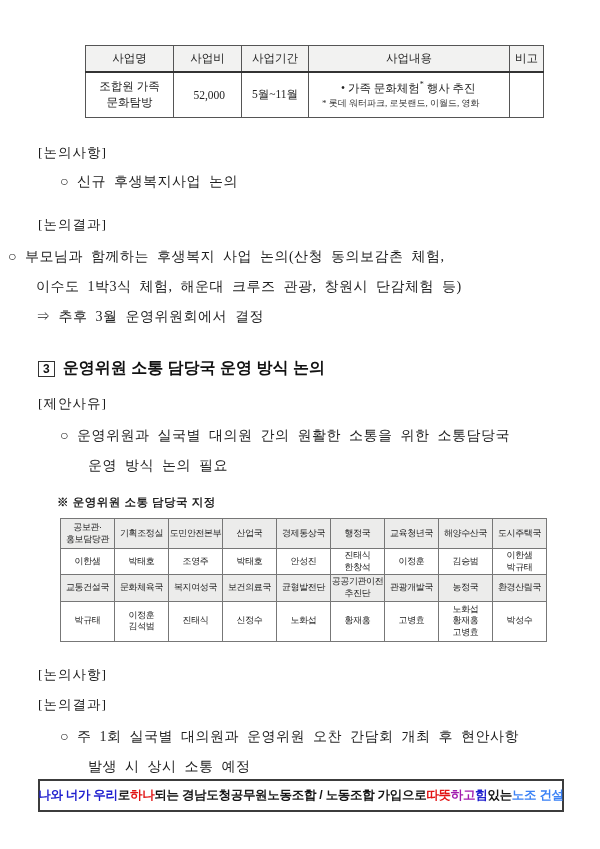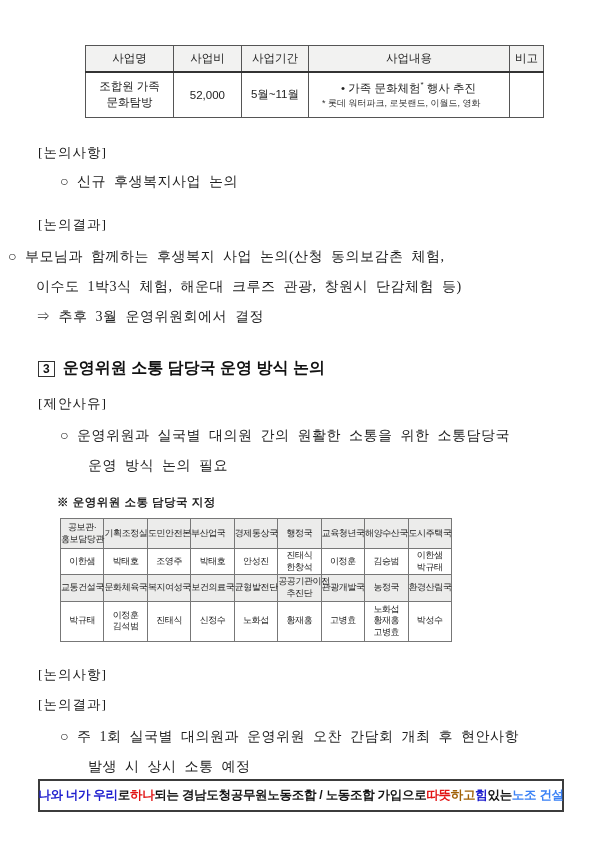--- a/index.html
+++ b/index.html
@@ -11,21 +11,21 @@
     font-family:"Liberation Serif", serif;
     color:#1d1d1d;
     overflow:hidden;
   }
   .multiline { white-space:pre-line; }
 
   
   table.biz { border-collapse:collapse; margin:45px 0 0 85px; width:458px;
     font-family:"Liberation Sans", sans-serif; table-layout:fixed; }
   table.biz th, table.biz td { border:1px solid #555; }
-  table.biz { border:1.5px solid #444; }
+  table.biz { border:1.5px solid #444;font-family:Liberation Serif, serif; }
   table.biz thead th { background:#f2f2f1; font-weight:normal; font-size:11.5px;
     height:26px; text-align:center; color:#222; border-bottom:2.5px solid #333; }
   table.biz tbody td { height:46px; font-size:11.5px; color:#222; }
   td.biz-name { text-align:center; line-height:1.35; }
   td.biz-budget { text-align:right; padding-right:16px; }
   td.biz-period { text-align:center; }
   td.biz-content { vertical-align:middle; padding:2px 4px; }
   .content-main { font-size:11.5px;margin-left:28px; }
   .content-main sup { font-size:8px; }
   .content-note { font-size:9px; color:#333; padding-left:9px; margin-top:1px; }
@@ -44,21 +44,21 @@
     font-weight:bold; font-size:16px; color:#111; display:flex; align-items:center; }
   .sec-num { display:inline-block; border:1.5px solid #333; font-size:12px;
     line-height:14px; padding:0 4px; margin-right:8px; font-weight:bold; }
   .lbl-prop { margin-top:16px; }
   .it-prop { margin-top:8px; }
 
   .tbl-caption { margin:14px 0 0 57px; font-family:"Liberation Sans", sans-serif;
     font-size:11.5px; font-weight:600; color:#222; letter-spacing:0.5px; }
 
   
-  table.comm { border-collapse:collapse; margin:8px 16px 0 60px; width:392px;
+  table.comm { border-collapse:collapse; margin:8px 16px 0 60px; width:487px;
     font-family:"Liberation Sans", sans-serif; table-layout:fixed; border:1.5px solid #555; }
   table.comm td { border:1px solid #777; text-align:center; vertical-align:middle;
     font-size:9px; letter-spacing:-0.4px; word-break:keep-all; line-height:1.3;
     padding:1px 0; color:#222; }
   table.comm tr.hdr td { background:#ececeb; }
   tr.r1 td { height:30px; }
   tr.r2 td { height:24px; }
   tr.r3 td { height:26px; }
   tr.r4 td { height:40px; }
 
@@ -189,19 +189,19 @@
   <div class="label lbl-res2">[논의결과]</div>
   <div class="item it-res2 multiline">○ 주 1회 실국별 대의원과 운영위원 오찬 간담회 개최 후 현안사항
 발생 시 상시 소통 예정</div>
 
   <div class="footer-banner">
     <span style="color: rgb(32, 32, 207);">나와 너가 우리</span>
       <span style="color: rgb(22, 22, 22);">로 </span>
       <span style="color: rgb(226, 20, 20);">하나</span>
       <span style="color: rgb(22, 22, 22);"> 되는 경남도청공무원노동조합 / 노동조합 가입으로 </span>
       <span style="color: rgb(226, 20, 20);">따뜻</span>
-      <span style="color: #a16207;">하고 </span>
+      <span style="color: #a21caf;">하고 </span>
       <span style="color: rgb(32, 32, 207);">힘</span>
       <span style="color: rgb(22, 22, 22);"> 있는 </span>
       <span style="color: #3b82f6; text-align: center;">노조 건설</span>
   </div>
 
 </div>
 
 </body></html>

